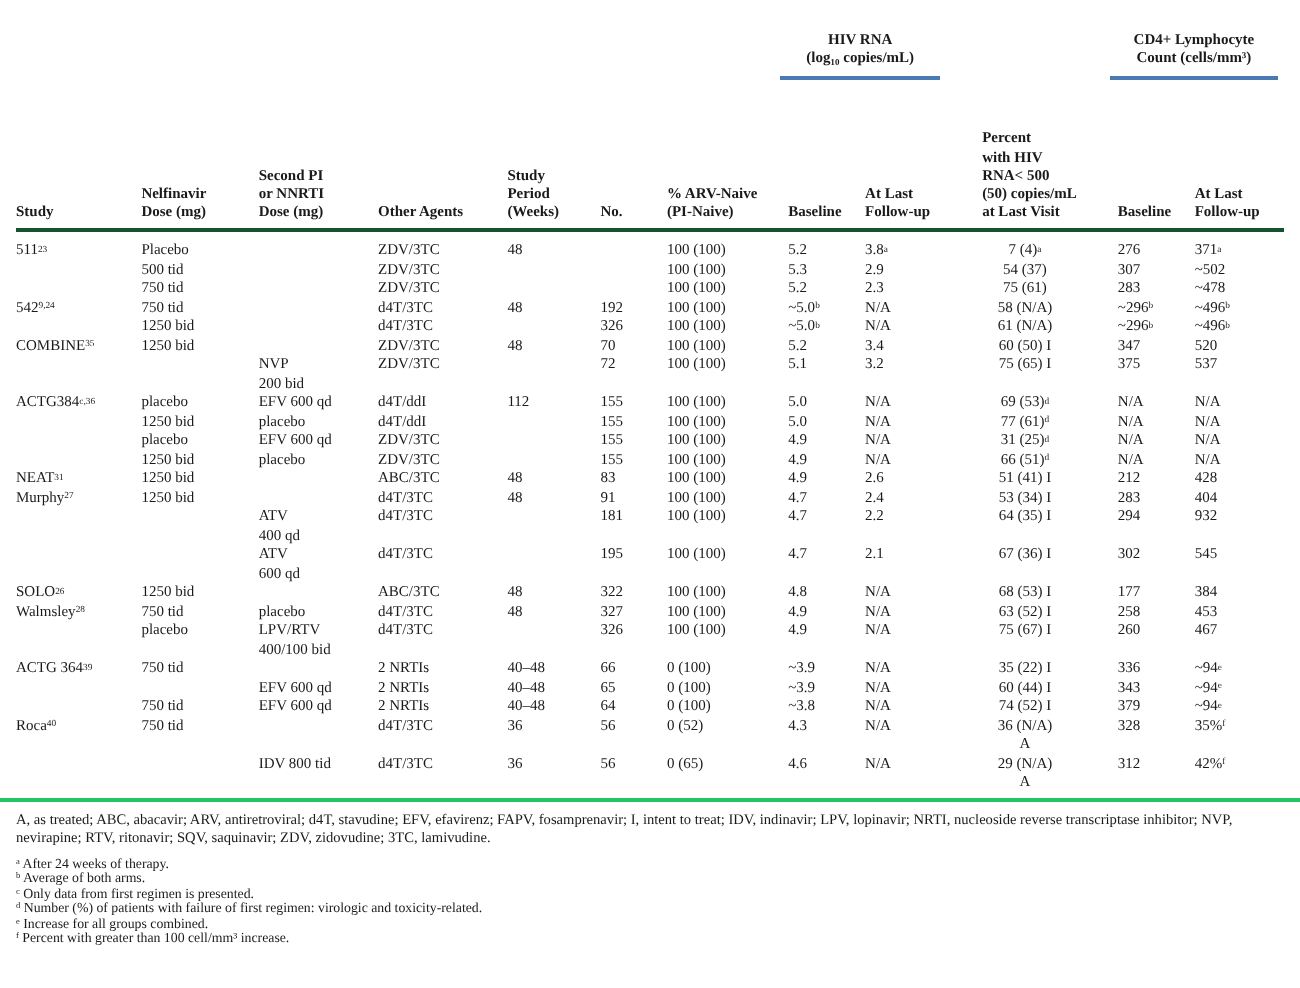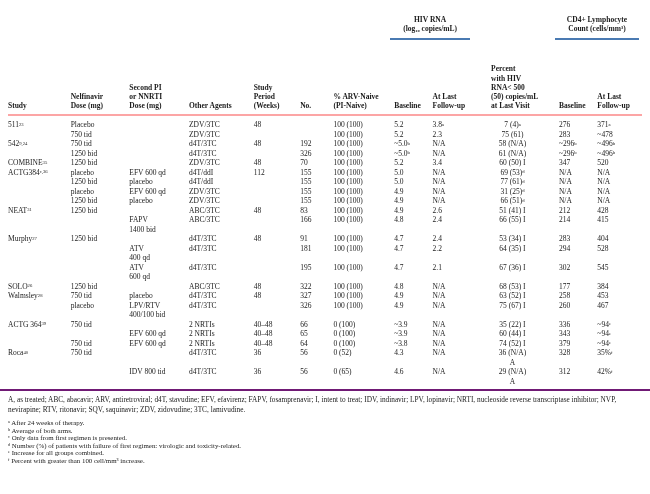--- a/index.html
+++ b/index.html
@@ -3,33 +3,33 @@
 <meta charset="utf-8">
 <style>
   html,body{margin:0;padding:0;background:#fff;}
   body{width:650px;height:494px;font-family:"Liberation Serif",serif;color:#1a1a1a;overflow:hidden;}
   .wrap{padding:3px 8px 0 8px;}
   table{border-collapse:collapse;table-layout:fixed;width:634px;font-size:7.5px;line-height:9.5px;}
   th,td{padding:0;margin:0;vertical-align:top;text-align:left;font-weight:normal;white-space:pre-line;}
   thead th{font-weight:bold;}
   tr.grp-row th{vertical-align:bottom;text-align:center;line-height:9.2px;}
   tr.grp-row .u{border-bottom:2px solid #4a7ab2;padding-bottom:5px;margin:12px 3px;}
-  tr.cols-row th{vertical-align:bottom;line-height:9.2px;border-bottom:2px solid #fca5a5;padding-bottom:4px;padding-top:12px;}
+  tr.cols-row th{vertical-align:bottom;line-height:9.2px;border-bottom:2px solid #14532d;padding-bottom:4px;padding-top:12px;}
   tbody tr:first-child td{padding-top:4px;}
   
   tr.cols-row th:nth-child(6), td:nth-child(6){text-align:left;padding-right:5px;}
   tr.cols-row th:nth-child(7), td:nth-child(7){padding-left:7px;}
   tr.cols-row th:nth-child(8), td:nth-child(8){padding-left:7px;}
   tr.cols-row th:nth-child(9), td:nth-child(9){padding-left:7px;}
   tr.cols-row th:nth-child(10){padding-left:18px;}
   td:nth-child(10){text-align:center;}
   tr.cols-row th:nth-child(11), td:nth-child(11){padding-left:7px;}
   tr.cols-row th:nth-child(12), td:nth-child(12){padding-left:6px;}
   sup{font-size:0.62em;line-height:0;vertical-align:baseline;position:relative;top:-0.38em;}
-  .footer{border-top:2px solid #701a75;margin-top:3px;padding:4px 8px 0 8px;}
+  .footer{border-top:2px solid #22c55e;margin-top:3px;padding:4px 8px 0 8px;}
   .abbr{font-size:7.3px;line-height:9.3px;margin:0 0 5px 0;}
   .note{font-size:6.9px;line-height:7.5px;}
 </style>
 </head>
 <body>
 
 <div class="wrap">
   <table>
     <colgroup>
       <col style="width:62px">
@@ -90,20 +90,34 @@
     <td>48</td>
     <td></td>
     <td>100 (100)</td>
     <td>5.2</td>
     <td>3.8<sup>a</sup></td>
     <td>7 (4)<sup>a</sup></td>
     <td>276</td>
     <td>371<sup>a</sup></td>
   </tr>
 
+  <tr>
+    <td></td>
+    <td>500 tid</td>
+    <td></td>
+    <td>ZDV/3TC</td>
+    <td></td>
+    <td></td>
+    <td>100 (100)</td>
+    <td>5.3</td>
+    <td>2.9</td>
+    <td>54 (37)</td>
+    <td>307</td>
+    <td>~502</td>
+  </tr>
 
   <tr>
     <td></td>
     <td>750 tid</td>
     <td></td>
     <td>ZDV/3TC</td>
     <td></td>
     <td></td>
     <td>100 (100)</td>
     <td>5.2</td>
@@ -151,20 +165,35 @@
     <td>48</td>
     <td>70</td>
     <td>100 (100)</td>
     <td>5.2</td>
     <td>3.4</td>
     <td>60 (50) I</td>
     <td>347</td>
     <td>520</td>
   </tr>
 
+  <tr>
+    <td></td>
+    <td></td>
+    <td>NVP
+200 bid</td>
+    <td>ZDV/3TC</td>
+    <td></td>
+    <td>72</td>
+    <td>100 (100)</td>
+    <td>5.1</td>
+    <td>3.2</td>
+    <td>75 (65) I</td>
+    <td>375</td>
+    <td>537</td>
+  </tr>
 
   <tr>
     <td>ACTG384<sup>c,36</sup></td>
     <td>placebo</td>
     <td>EFV 600 qd</td>
     <td>d4T/ddI</td>
     <td>112</td>
     <td>155</td>
     <td>100 (100)</td>
     <td>5.0</td>
@@ -227,35 +256,20 @@
     <td>48</td>
     <td>83</td>
     <td>100 (100)</td>
     <td>4.9</td>
     <td>2.6</td>
     <td>51 (41) I</td>
     <td>212</td>
     <td>428</td>
   </tr>
 
-  <tr>
-    <td></td>
-    <td></td>
-    <td>FAPV
-1400 bid</td>
-    <td>ABC/3TC</td>
-    <td></td>
-    <td>166</td>
-    <td>100 (100)</td>
-    <td>4.8</td>
-    <td>2.4</td>
-    <td>66 (55) I</td>
-    <td>214</td>
-    <td>415</td>
-  </tr>
 
   <tr>
     <td>Murphy<sup>27</sup></td>
     <td>1250 bid</td>
     <td></td>
     <td>d4T/3TC</td>
     <td>48</td>
     <td>91</td>
     <td>100 (100)</td>
     <td>4.7</td>
@@ -271,21 +285,21 @@
     <td>ATV
 400 qd</td>
     <td>d4T/3TC</td>
     <td></td>
     <td>181</td>
     <td>100 (100)</td>
     <td>4.7</td>
     <td>2.2</td>
     <td>64 (35) I</td>
     <td>294</td>
-    <td>528</td>
+    <td>932</td>
   </tr>
 
   <tr>
     <td></td>
     <td></td>
     <td>ATV
 600 qd</td>
     <td>d4T/3TC</td>
     <td></td>
     <td>195</td>

